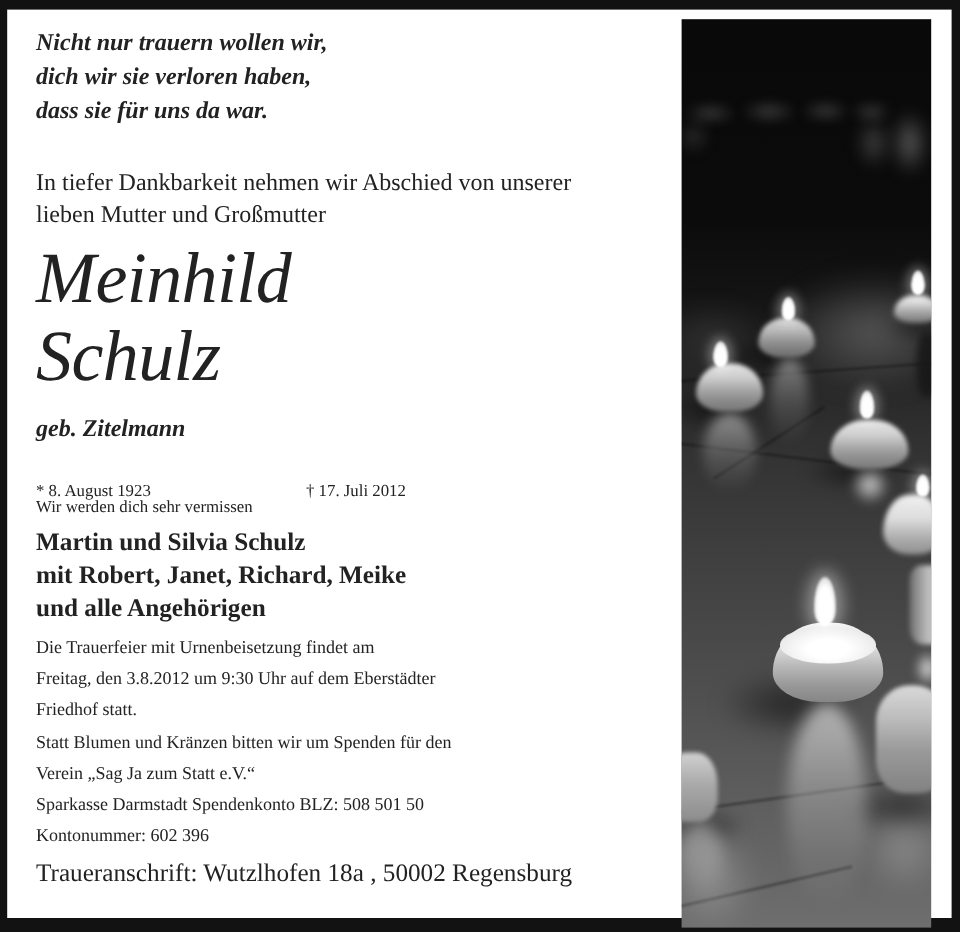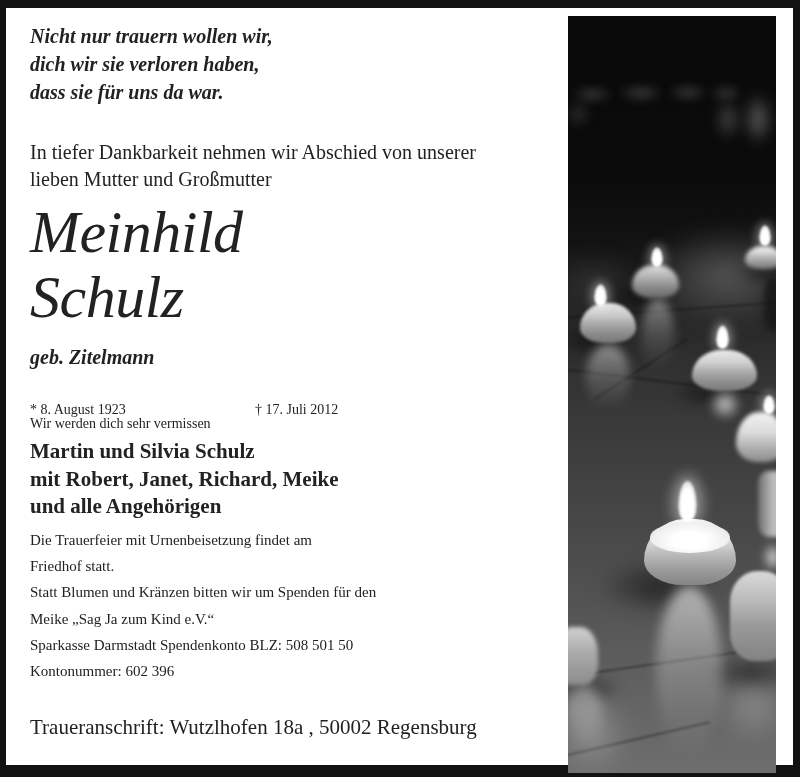--- a/index.html
+++ b/index.html
@@ -113,23 +113,24 @@
         <span class="birth">* 8. August 1923</span><span class="death">† 17. Juli 2012</span>
       </div>
       <div class="blk missing">Wir werden dich sehr vermissen</div>
       <div class="blk family">
           <div>Martin und Silvia Schulz</div>
           <div>mit Robert, Janet, Richard, Meike</div>
           <div>und alle Angehörigen</div>
         </div>
       <div class="blk funeral">
           <div>Die Trauerfeier mit Urnenbeisetzung findet am</div>
+          <div>Freitag, den 3.8.2012 um 9:30 Uhr auf dem Eberstädter</div>
           <div>Friedhof statt.</div>
           <div>Statt Blumen und Kränzen bitten wir um Spenden für den</div>
-          <div>Meike „Sag Ja zum Kind e.V.“</div>
+          <div>Verein „Sag Ja zum Statt e.V.“</div>
           <div>Sparkasse Darmstadt Spendenkonto BLZ: 508 501 50</div>
           <div>Kontonummer: 602 396</div>
         </div>
       <div class="blk address">Traueranschrift: Wutzlhofen 18a , 50002 Regensburg</div>
     </div>
 
     <div class="photo">
       <div class="haze1"></div>
       <div class="haze2"></div>
       <div class="bandblob bb1"></div>

